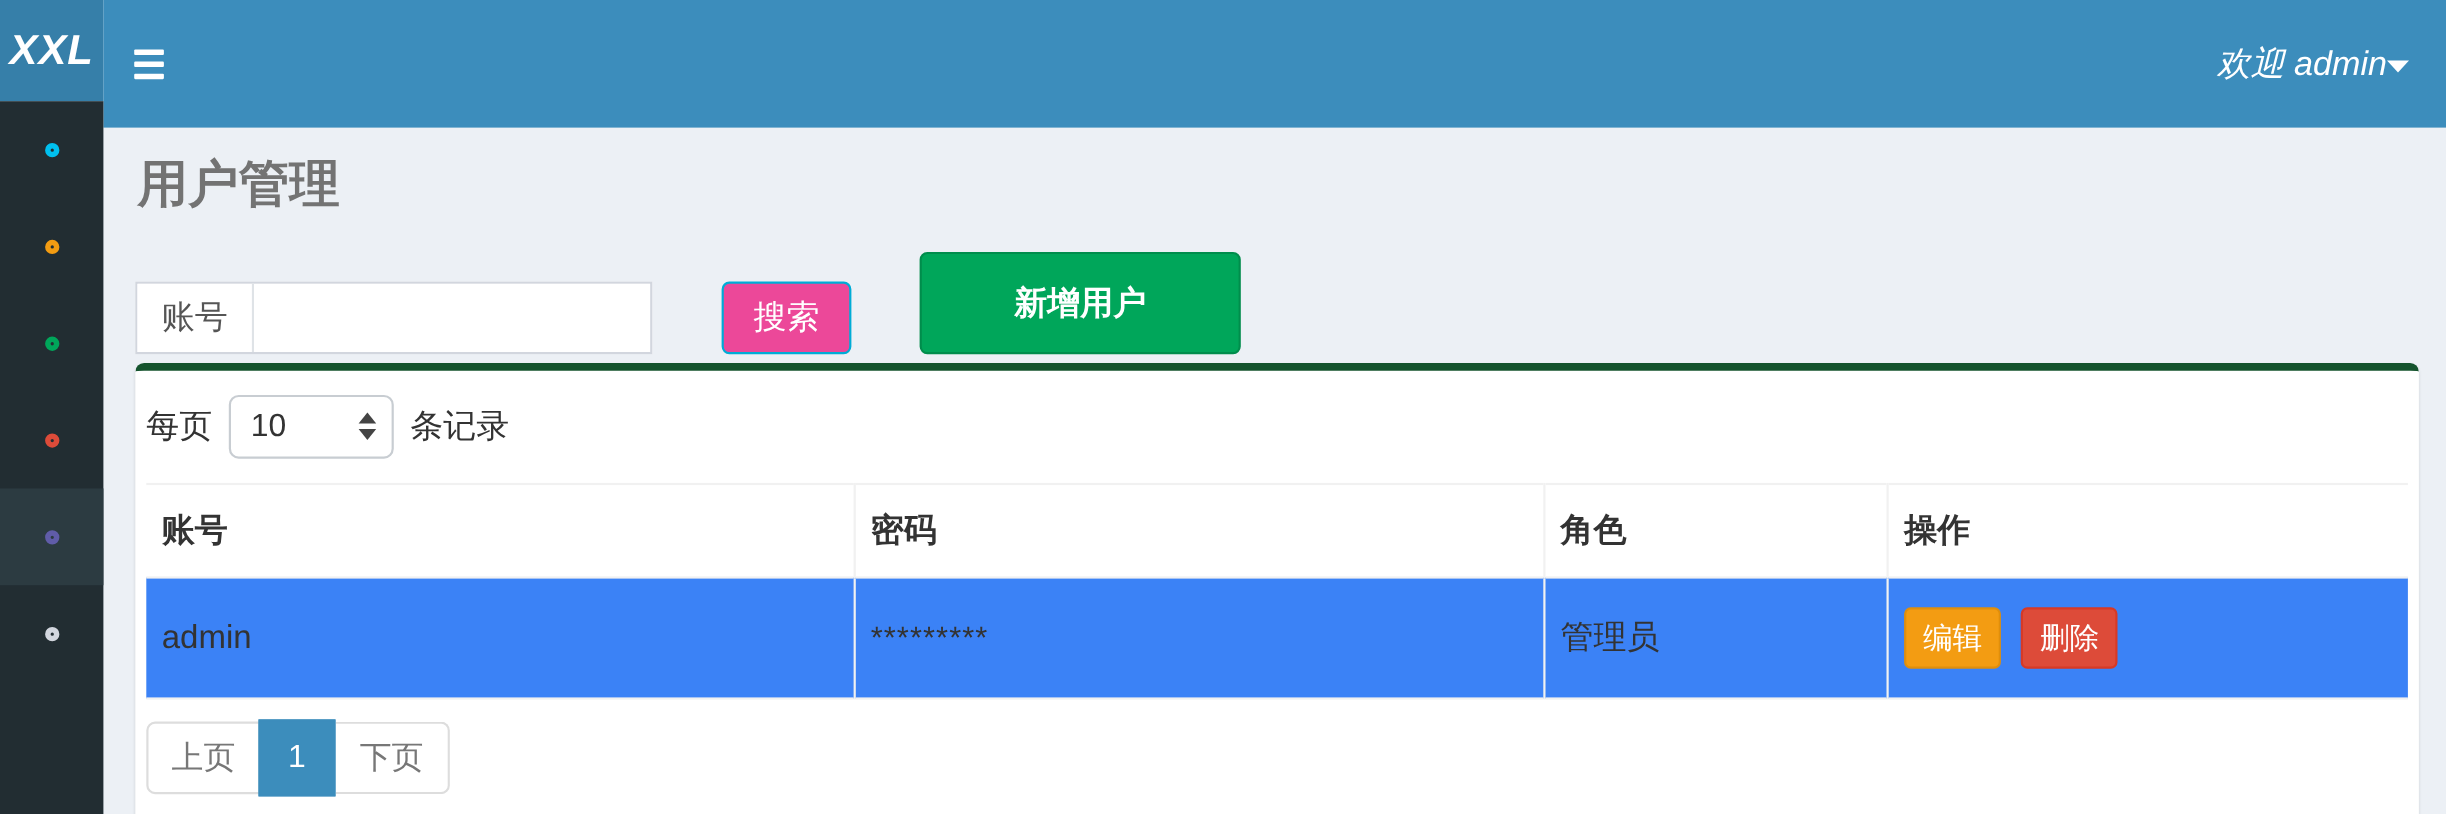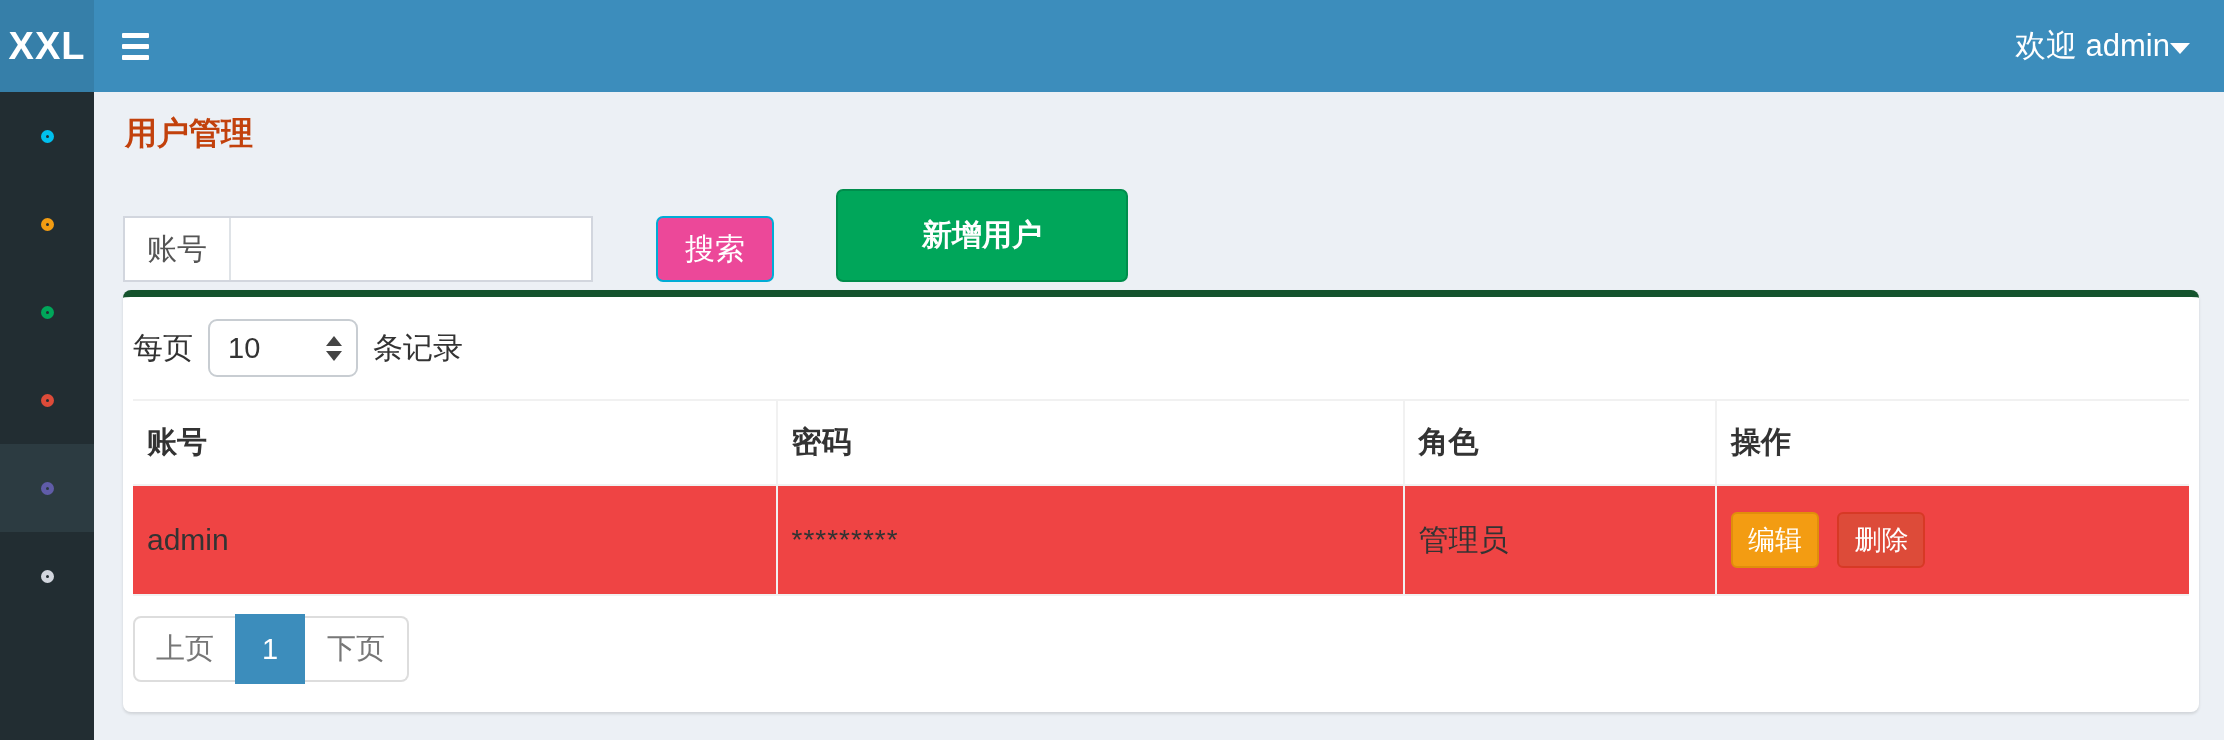--- a/index.html
+++ b/index.html
@@ -5,21 +5,21 @@
   * { margin: 0; padding: 0; box-sizing: border-box; }
   html, body { width: 2224px; height: 740px; }
   body {
     font-family: "Liberation Sans", "DejaVu Sans", sans-serif;
     background: #ecf0f5;
     overflow: hidden;
   }
   .page { width: 2224px; height: 740px; position: relative; overflow: hidden; }
 
   
-  .main-header { display: flex; height: 92px; width: 100%; }
+  .main-header { display: flex; height: 116px; width: 100%; font-style: italic; }
   .logo {
     width: 94px; height: 92px; background: #367fa9; color: #fff;
     font-size: 38px; font-weight: bold; display: flex;
     align-items: center; justify-content: center; letter-spacing: 1px;
     cursor: pointer;
   }
   .navbar {
     flex: 1; background: #3c8dbc; display: flex; align-items: center;
   }
   .toggle-btn {
@@ -51,22 +51,22 @@
     width: 13px; height: 13px; border-radius: 50%;
     border: 5px solid #fff; display: block;
   }
 
   
   .content-wrapper {
     margin-left: 94px; height: 648px; background: #ecf0f5;
     padding: 26px 25px 0 29px;
   }
   .page-title {
-    font-size: 32px; font-weight: bold; color: #c2410c;
-    margin: 0 0 36px 2px; line-height: 1.1; font-family: Liberation Mono, monospace;
+    font-size: 46px; font-weight: bold; color: #737373;
+    margin: 0 0 36px 2px; line-height: 1.1;
   }
 
   
   .filter-row { display: flex; align-items: flex-end; margin-bottom: 8px; }
   .input-group {
     display: flex; width: 470px; height: 66px; background: #fff;
     border: 2px solid #d2d6de; align-items: stretch;
   }
   .input-group .addon {
     display: flex; align-items: center; padding: 0 22px;
@@ -113,21 +113,21 @@
   }
 
   
   table { width: 100%; border-collapse: collapse; margin-bottom: 18px; }
   thead tr { border-top: 2px solid #f1f1f1; border-bottom: 2px solid #f1f1f1; }
   th {
     text-align: left; font-size: 30px; color: #333; font-weight: bold;
     padding: 21px 14px; background: #fff;
   }
   th + th, td + td { border-left: 2px solid #f1f1f1; }
-  tbody tr { background: #ef4444; border-bottom: 2px solid #f1f1f1; margin-top: 48px; }
+  tbody tr { background: #3b82f6; border-bottom: 2px solid #f1f1f1; margin-top: 48px; }
   td { font-size: 30px; color: #333; padding: 26px 14px; vertical-align: middle; }
   td.pwd { font-size: 28px; letter-spacing: 1px; }
   .btn-sm {
     font-size: 27px; padding: 8px 15px; border-radius: 6px; margin-right: 10px;
   }
   .btn-edit { background: #f39c12; border: 2px solid #e08e0b; }
   .btn-del  { background: #dd4b39; border: 2px solid #d73925; }
 
   
   .box-footer { display: flex; align-items: center; justify-content: space-between; margin-top: 16px; }

